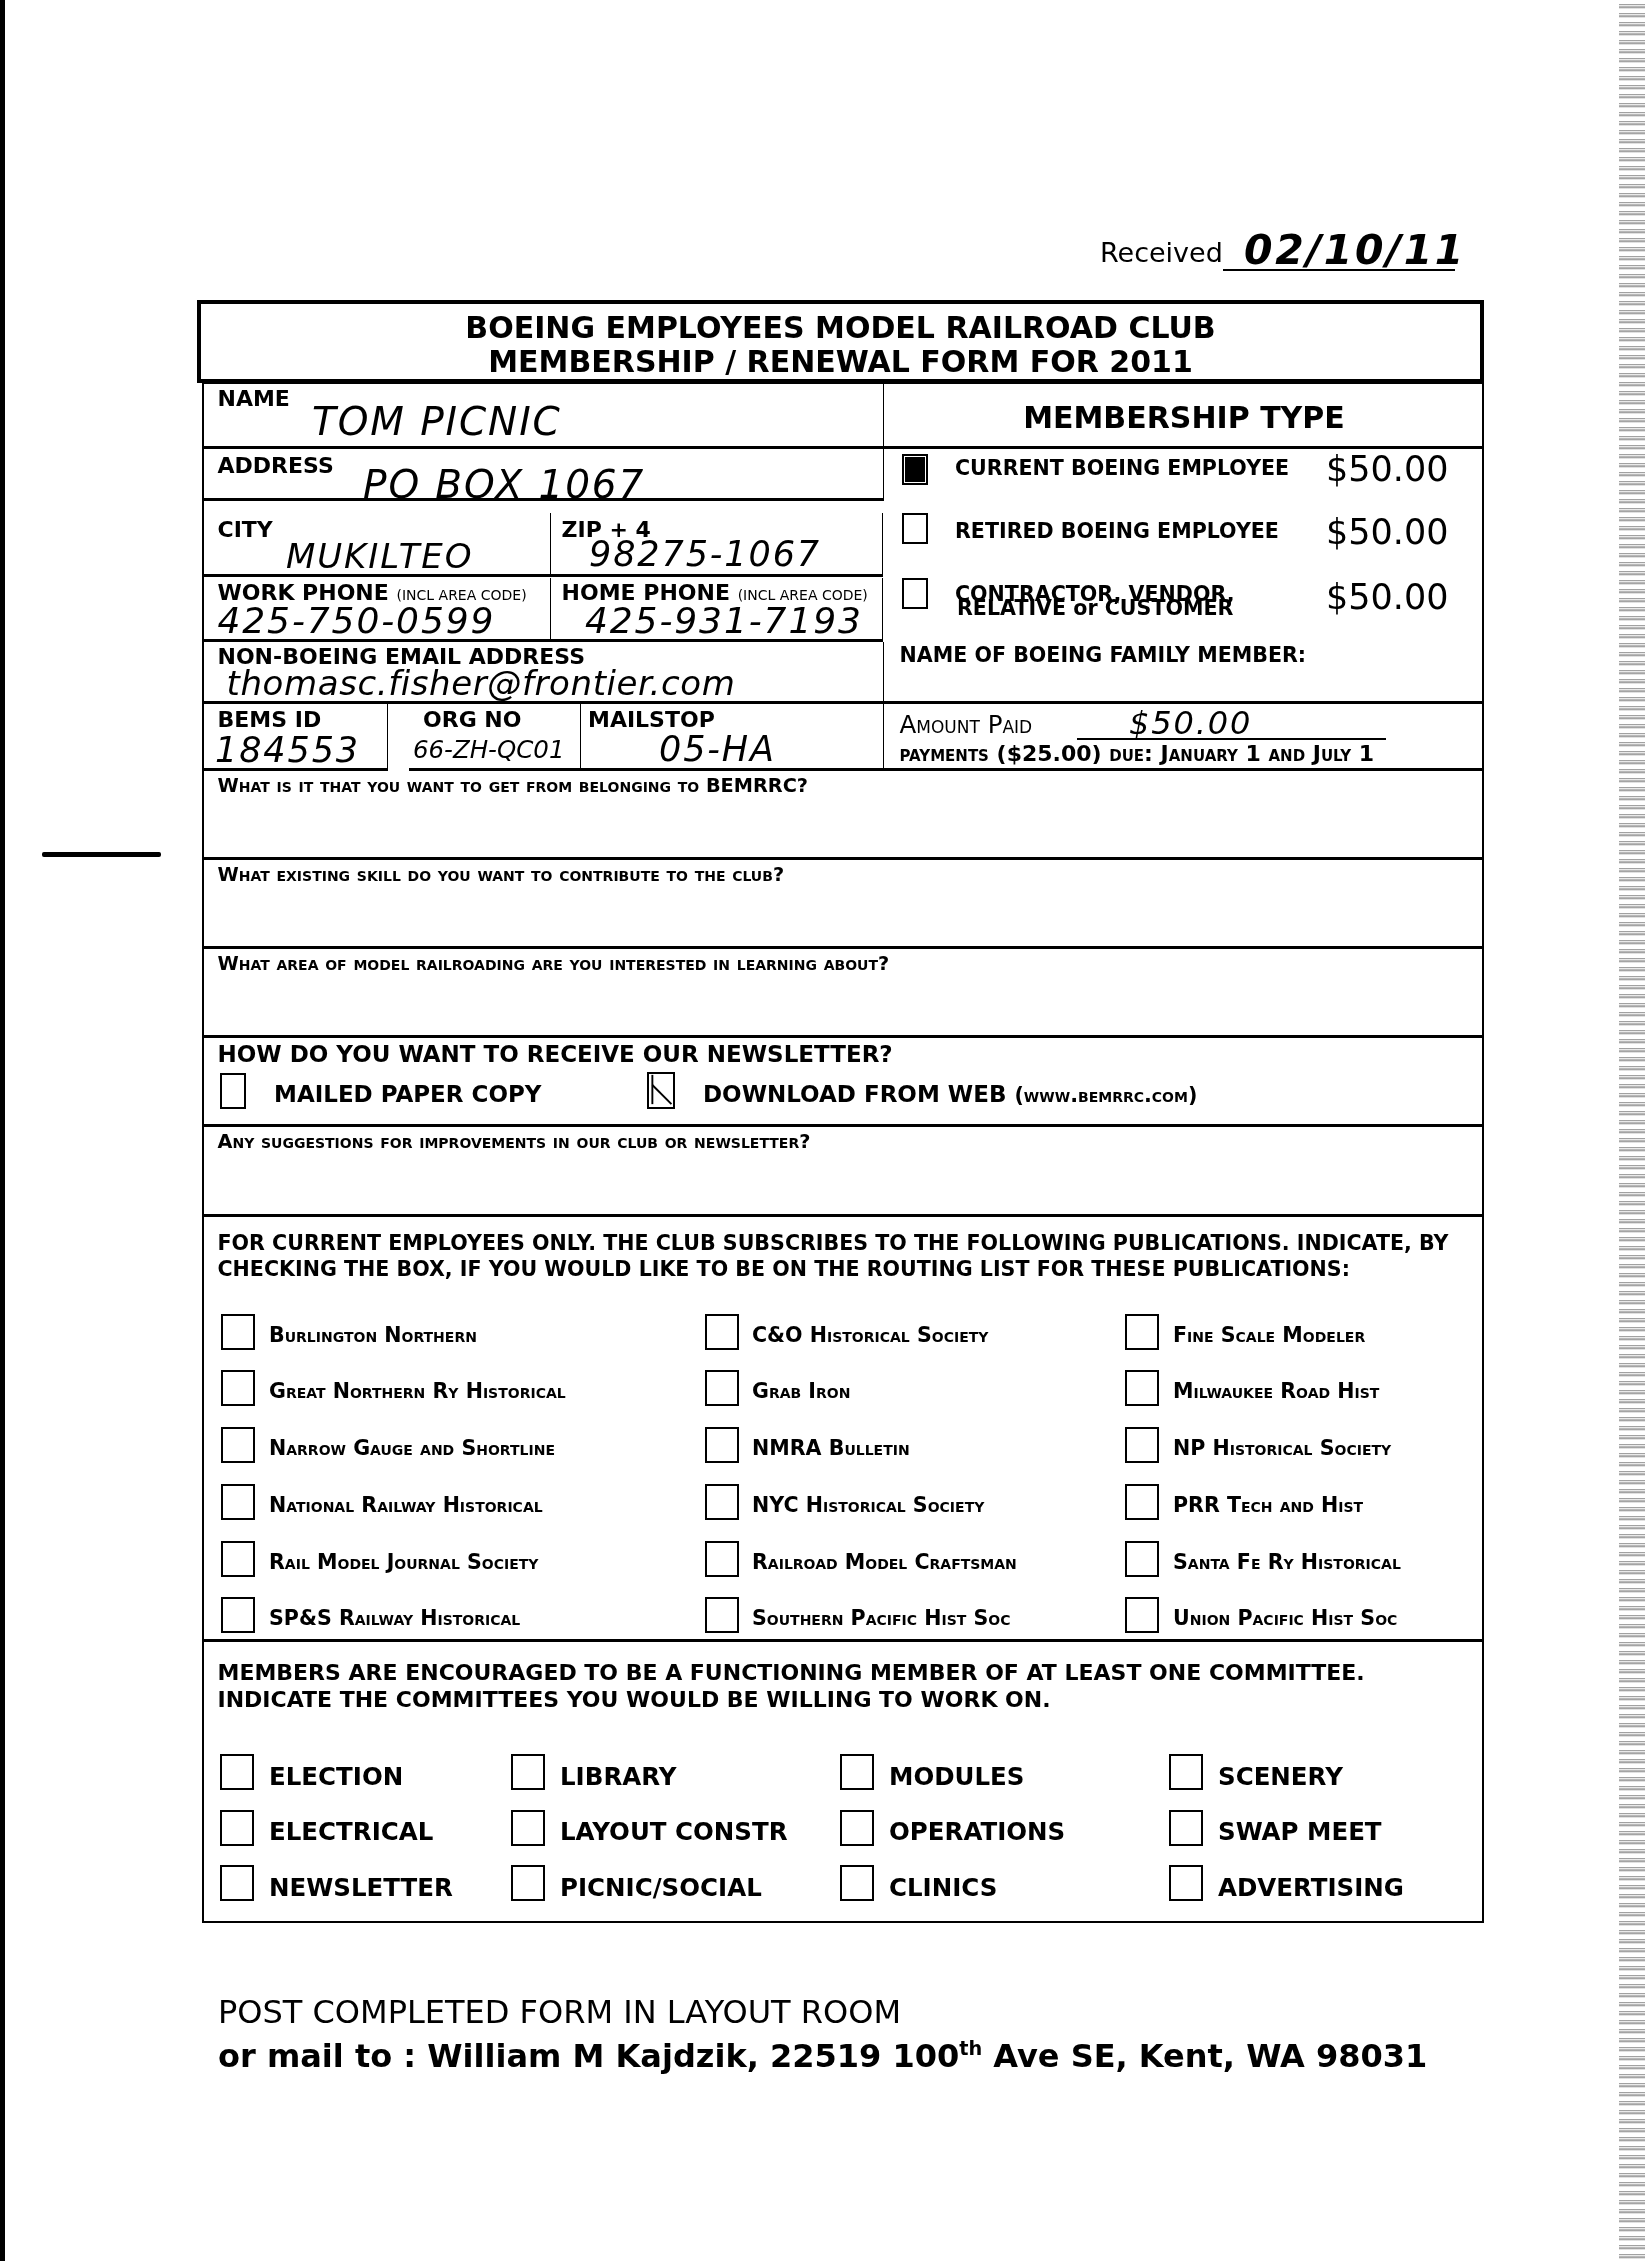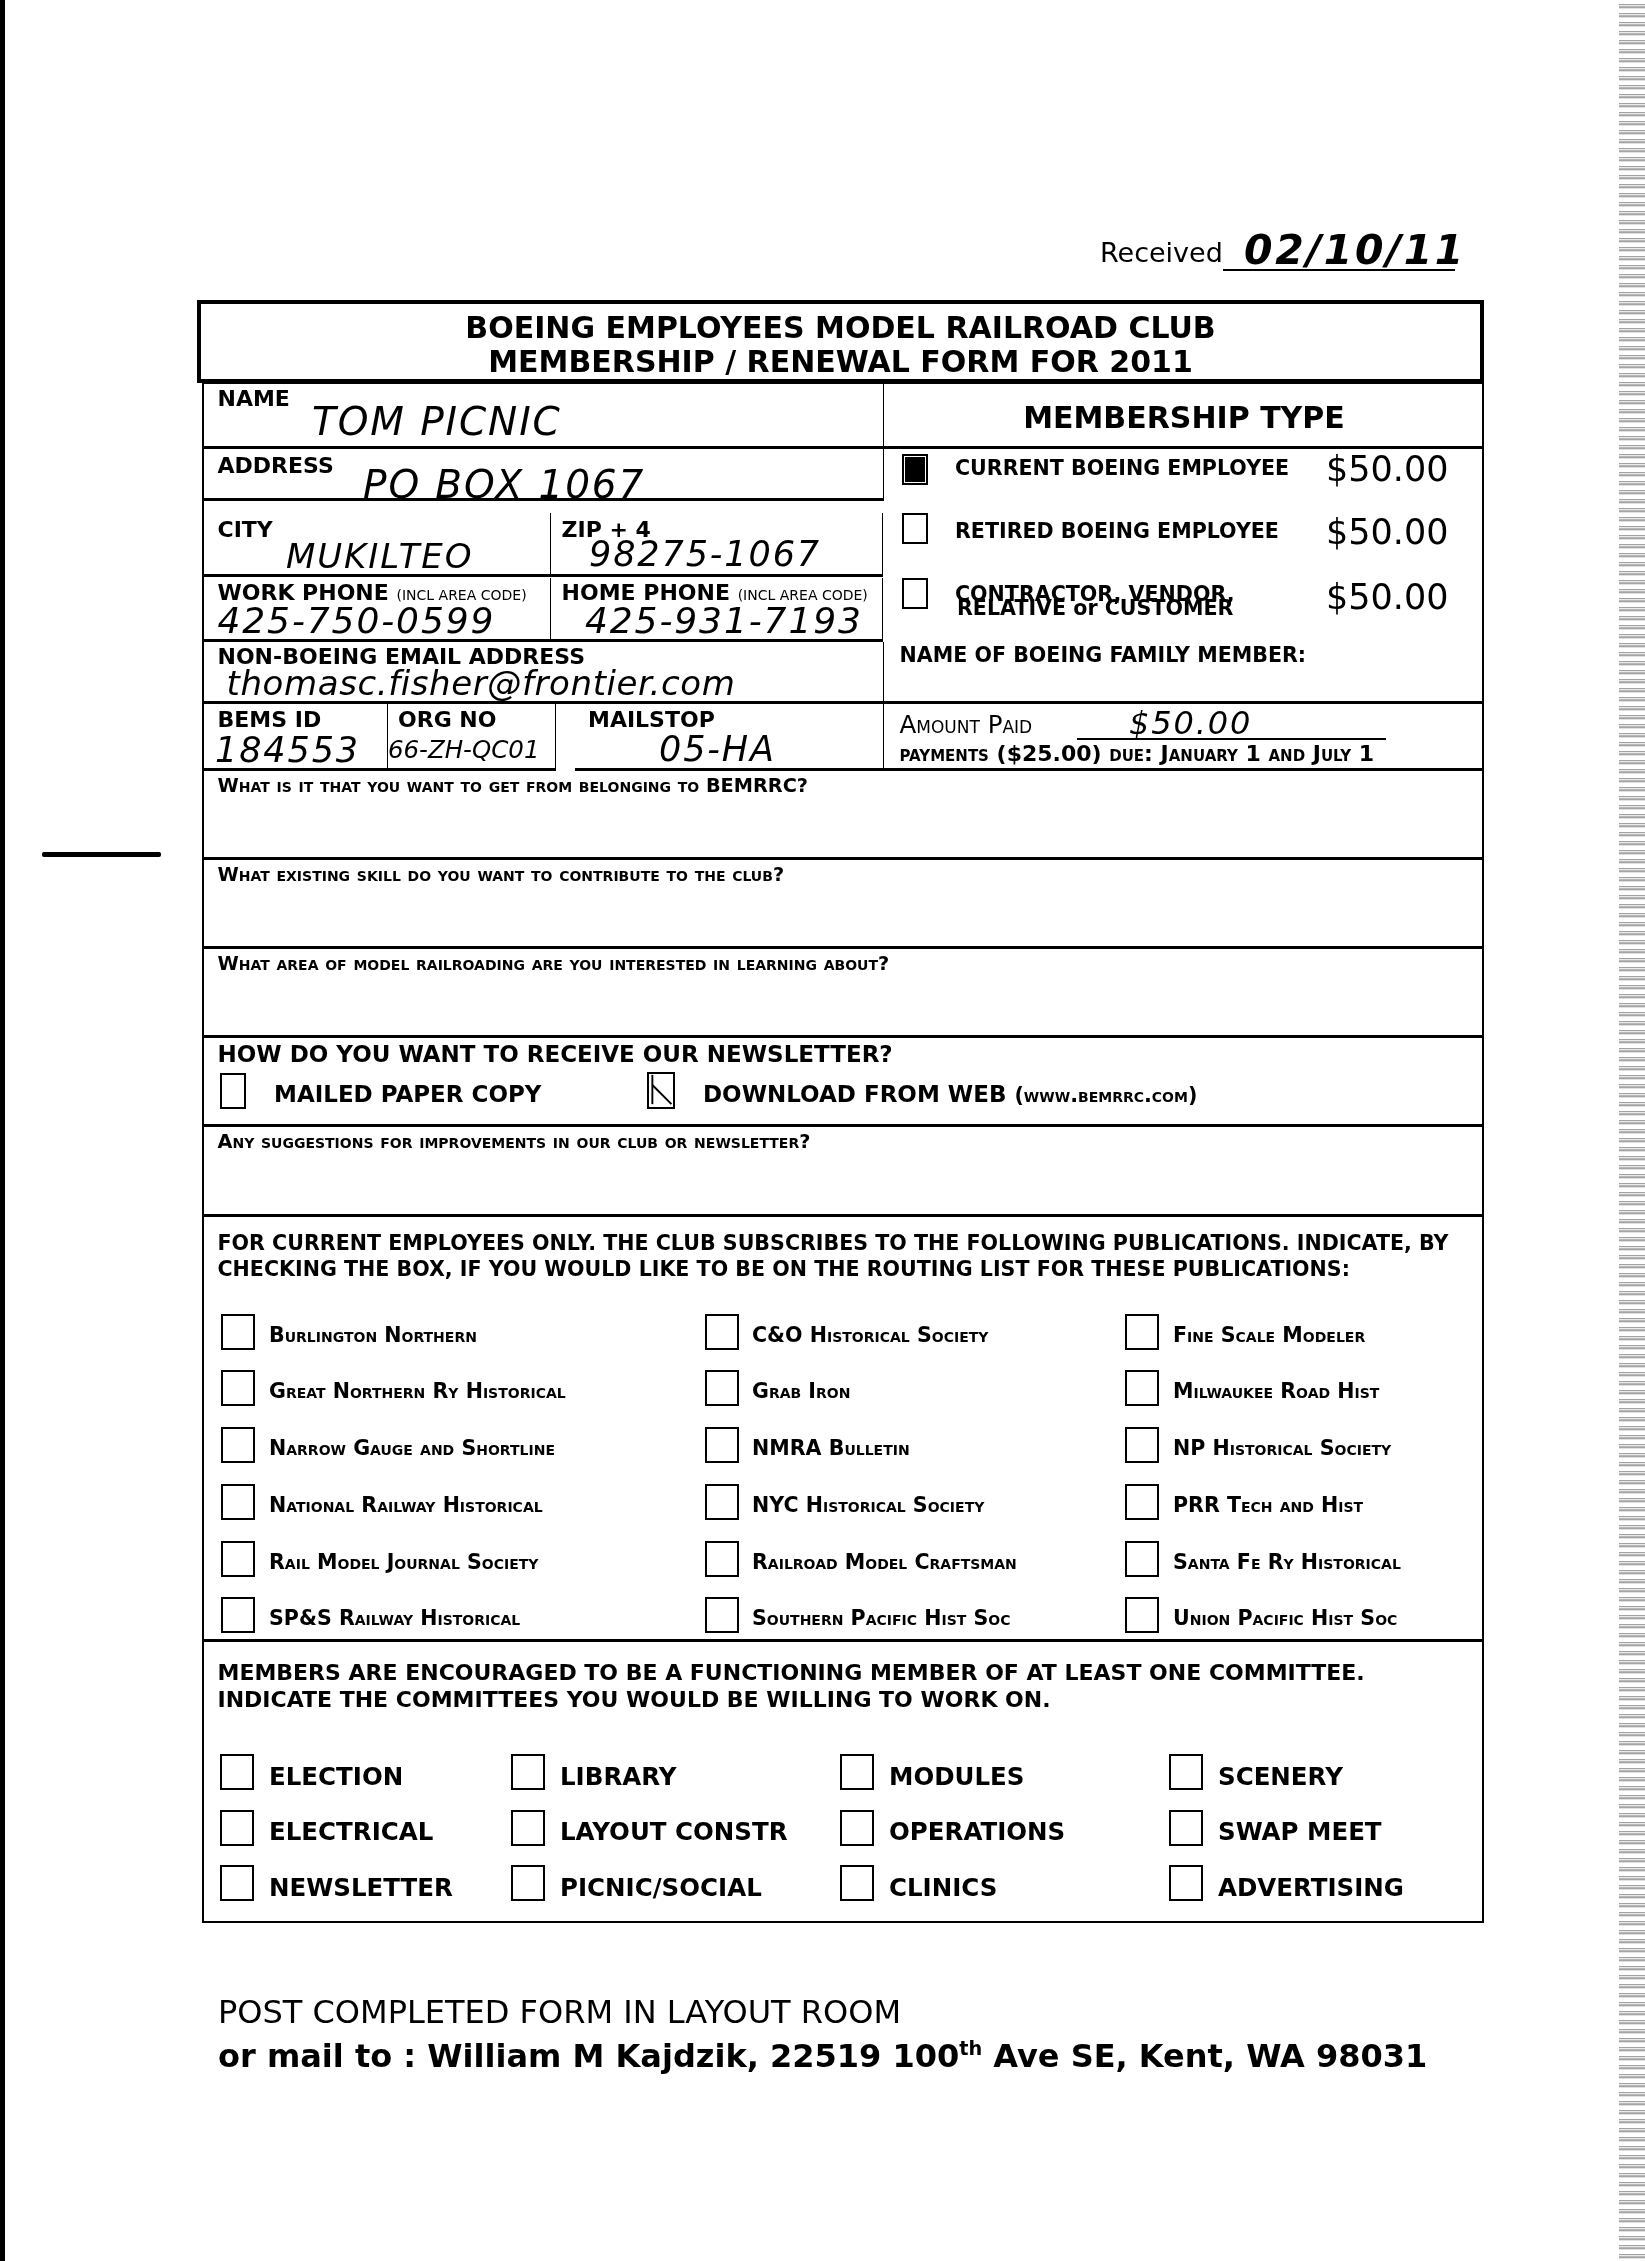--- a/index.html
+++ b/index.html
@@ -90,21 +90,21 @@
 
 <div class="abs" style="left:202px;top:642px;width:682px;height:62px;border-right:1.9px solid #000;border-bottom:3.2px solid #000;">
   <div class="abs lbl" style="left:15.5px;top:2.6px;">NON-BOEING EMAIL ADDRESS</div>
   <div class="abs val" style="left:24.5px;top:20.6px;font-size:34px;letter-spacing:0.6px;">thomasc.fisher@frontier.com</div>
 </div>
 
 <div class="abs" style="left:202px;top:704px;width:186px;height:67px;border-right:1.3px solid #000;border-bottom:3.2px solid #000;">
   <div class="abs lbl" style="left:15.5px;top:3.9px;">BEMS ID</div>
   <div class="abs val" style="left:13px;top:26px;font-size:35px;">184553</div>
 </div>
-<div class="abs" style="left:384px;top:704px;width:172px;height:67px;border-right:1.9px solid #000;border-bottom:3.2px solid #000;">
+<div class="abs" style="left:409px;top:704px;width:172px;height:67px;border-right:1.9px solid #000;border-bottom:3.2px solid #000;">
   <div class="abs lbl" style="left:14px;top:3.9px;">ORG NO</div>
   <div class="abs val" style="left:3.9px;top:31px;font-size:24.5px;letter-spacing:0;">66-ZH-QC01</div>
 </div>
 <div class="abs" style="left:575px;top:704px;width:309px;height:67px;border-right:1.9px solid #000;border-bottom:3.2px solid #000;">
   <div class="abs lbl" style="left:13px;top:3.9px;">MAILSTOP</div>
   <div class="abs val" style="left:84px;top:24.5px;font-size:35px;">05-HA</div>
 </div>
 
 <div class="abs" style="left:884px;top:382px;width:600px;height:67px;border-bottom:3.2px solid #000;">
   <div class="abs" style="left:0;top:18px;width:100%;text-align:center;font-weight:bold;font-size:30px;">MEMBERSHIP TYPE</div>

